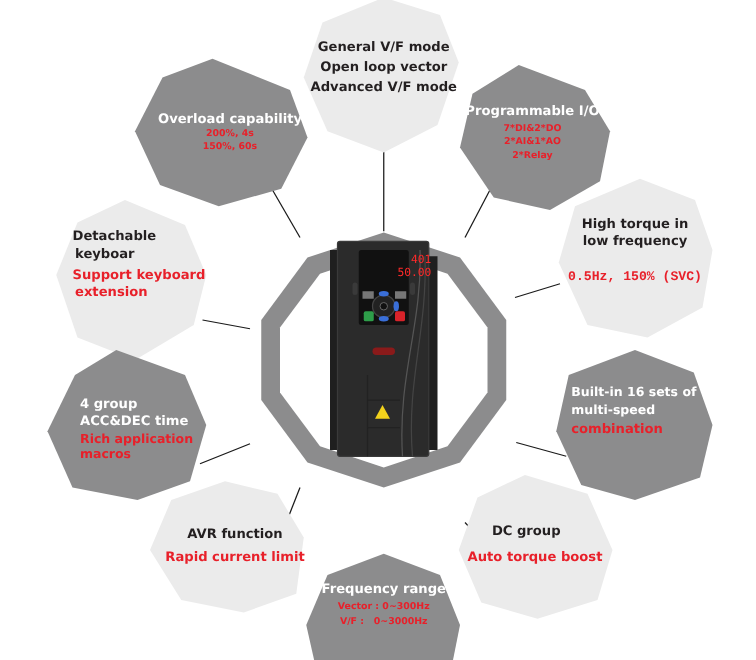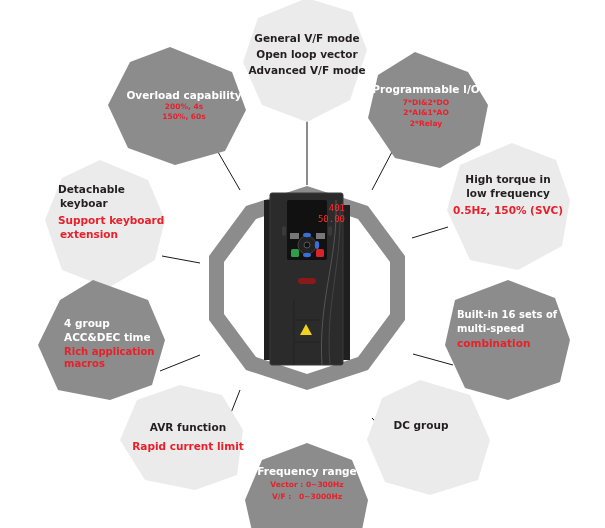--- a/index.html
+++ b/index.html
@@ -105,21 +105,21 @@
 <div class="badge dark" style="left:370px;top:82px;width:112px;">
   <div class="t">Programmable I/O</div>
   <div class="s small" style="margin-top:2px;">7*DI&amp;2*DO</div>
   <div class="s small">2*AI&amp;1*AO</div>
   <div class="s small" style="margin-top:1px;">2*Relay</div>
 </div>
 
 <div class="badge light" style="left:447px;top:172px;width:122px;">
   <div class="t">High torque in</div>
   <div class="t">low frequency</div>
-  <div class="s big" style="margin-top:3px;">0.5Hz, 150% (SVC)</div>
+  <div class="s big" style="margin-top:15px;font-family:Liberation Mono, monospace;">0.5Hz, 150% (SVC)</div>
 </div>
 
 <div class="badge light left" style="left:58px;top:182px;width:110px;">
   <div class="t">Detachable</div>
   <div class="t" style="padding-left:2px;">keyboar</div>
   <div class="s big" style="margin-top:3px;">Support keyboard</div>
   <div class="s big" style="padding-left:2px;">extension</div>
 </div>
 
 <div class="badge dark left" style="left:64px;top:316px;width:100px;">
@@ -135,19 +135,20 @@
   <div class="s big">combination</div>
 </div>
 
 <div class="badge light" style="left:126px;top:420px;width:124px;">
   <div class="t">AVR function</div>
   <div class="s big" style="margin-top:5px;">Rapid current limit</div>
 </div>
 
 <div class="badge light" style="left:366px;top:418px;width:124px;">
   <div class="t" style="margin-left:-14px;">DC group</div>
+  <div class="s big" style="margin-top:7px;">Auto torque boost</div>
 </div>
 
 <div class="badge dark" style="left:248px;top:464px;width:118px;">
   <div class="t">Frequency range</div>
   <div class="s small" style="margin-top:2px;">Vector : 0~300Hz</div>
   <div class="s small" style="margin-top:2px;white-space:pre;">V/F :   0~3000Hz</div>
 </div>
 
 </body></html>

